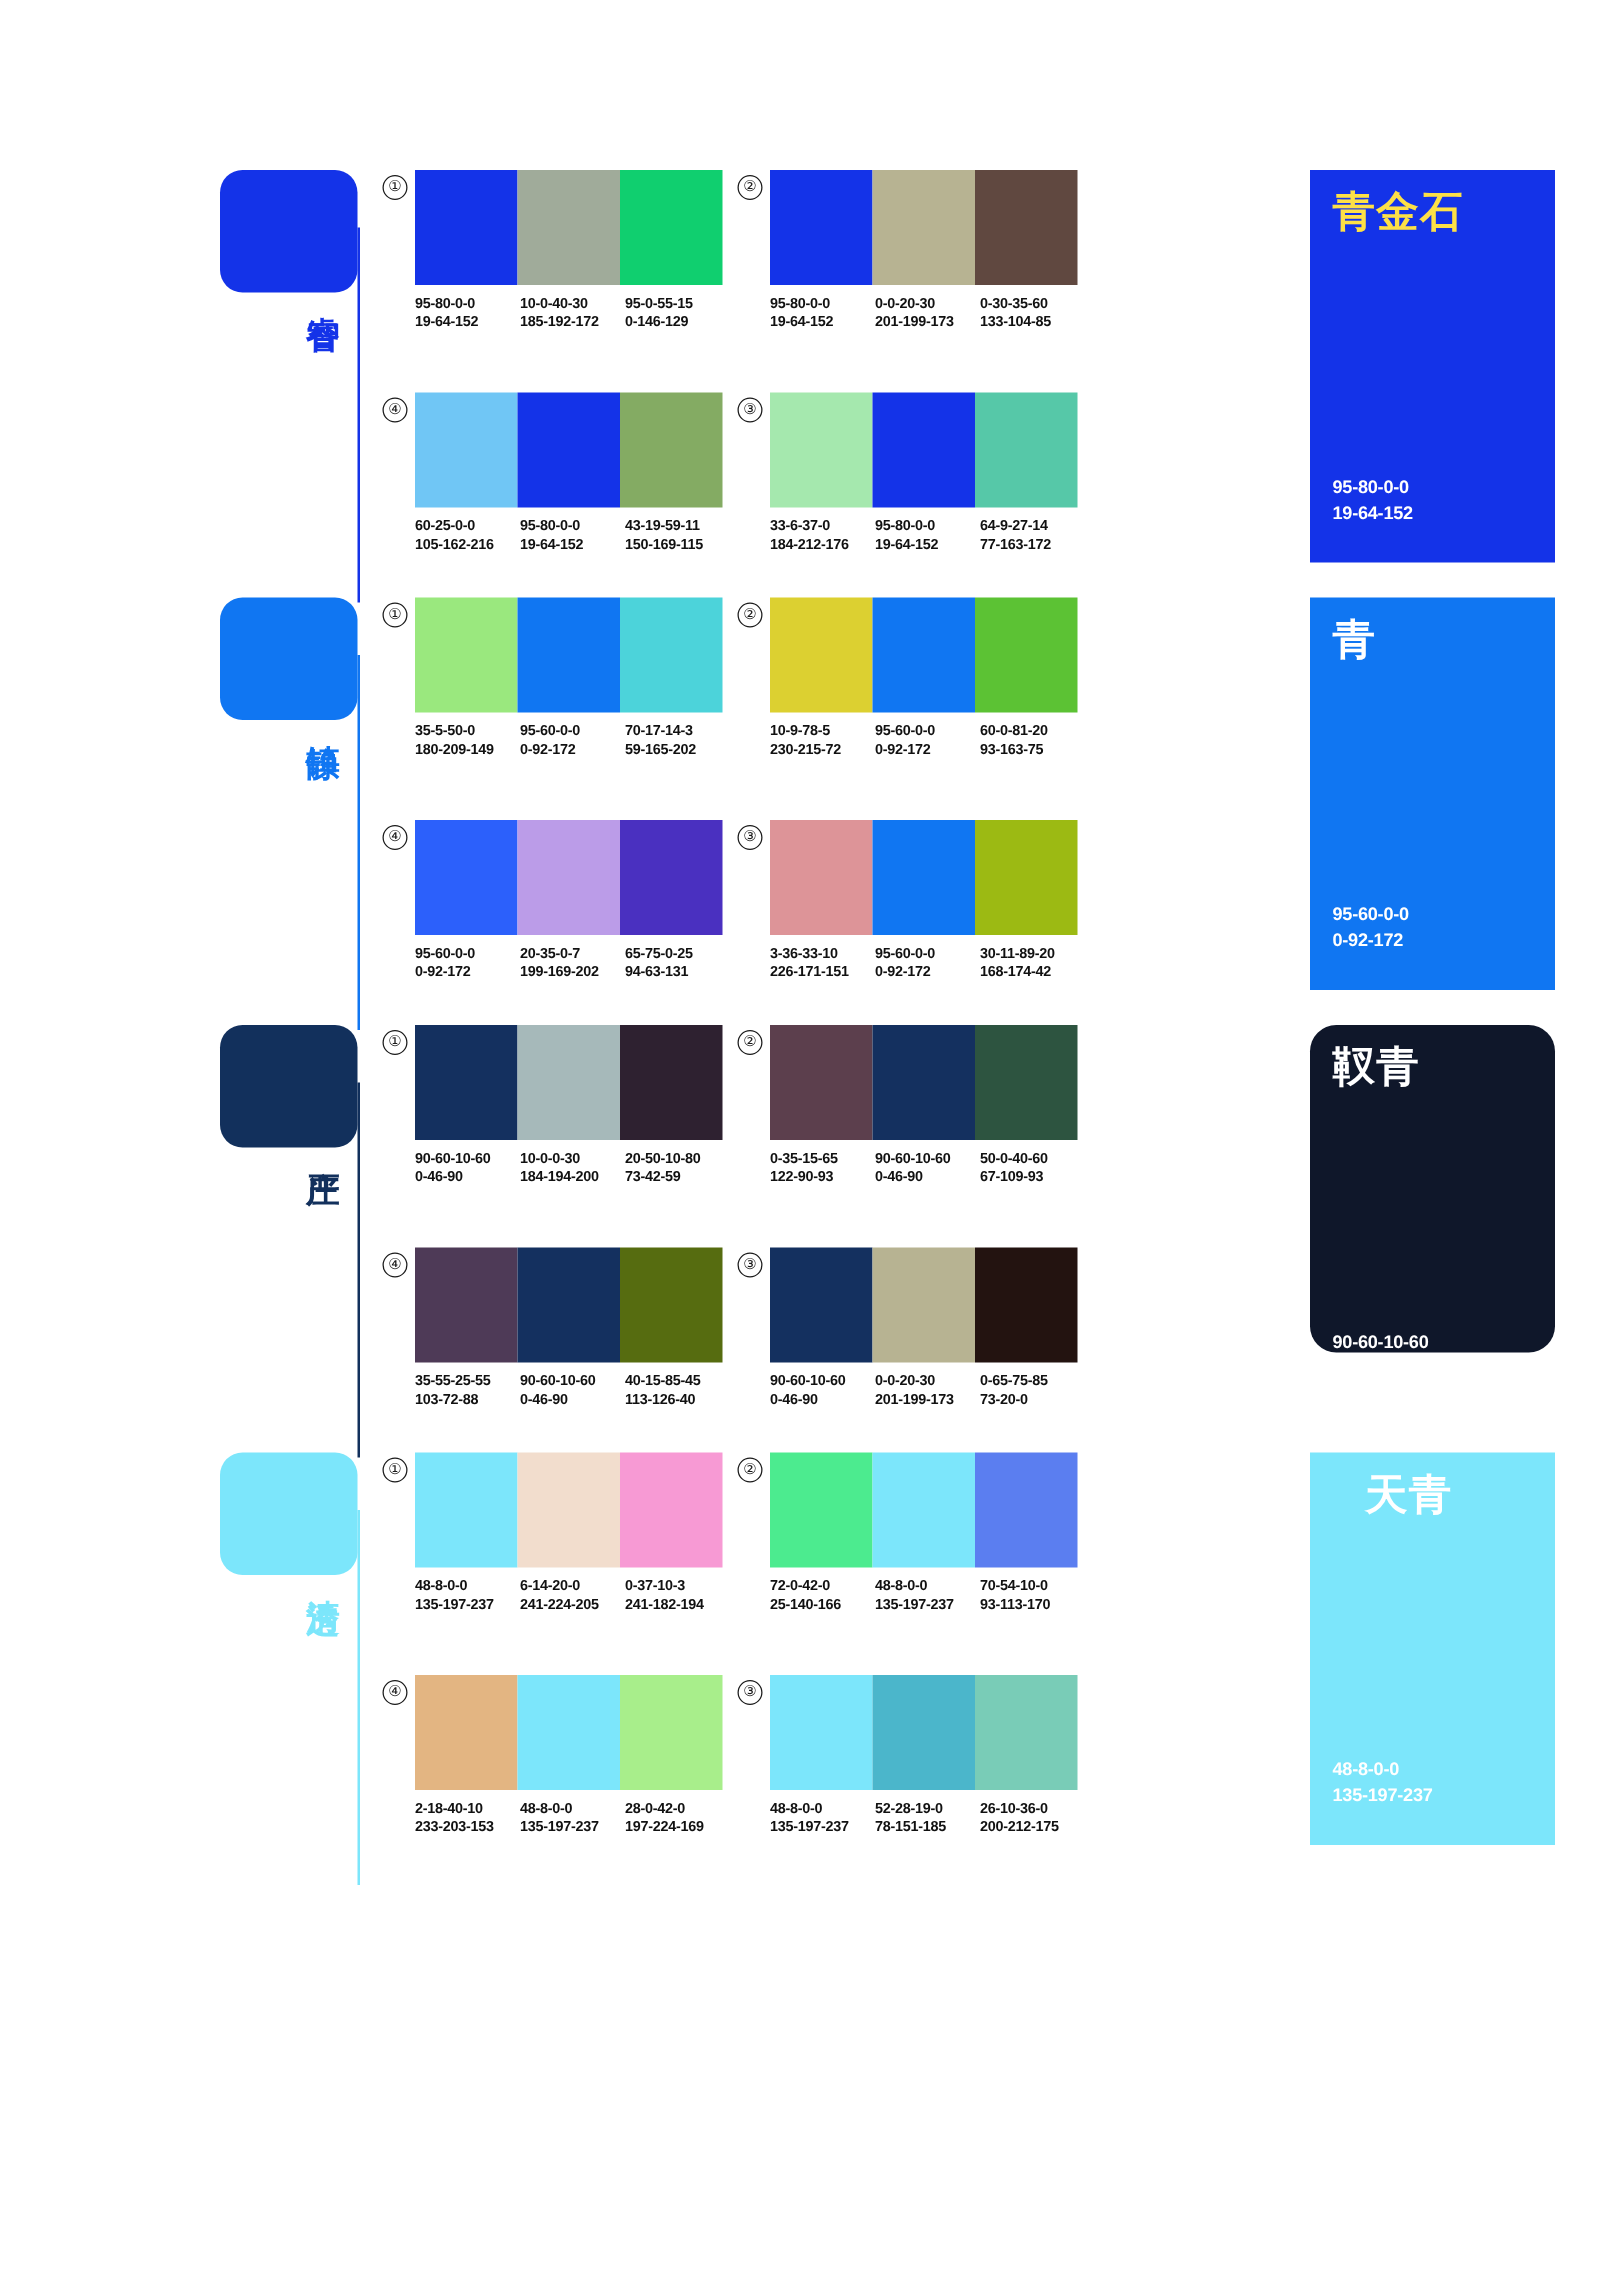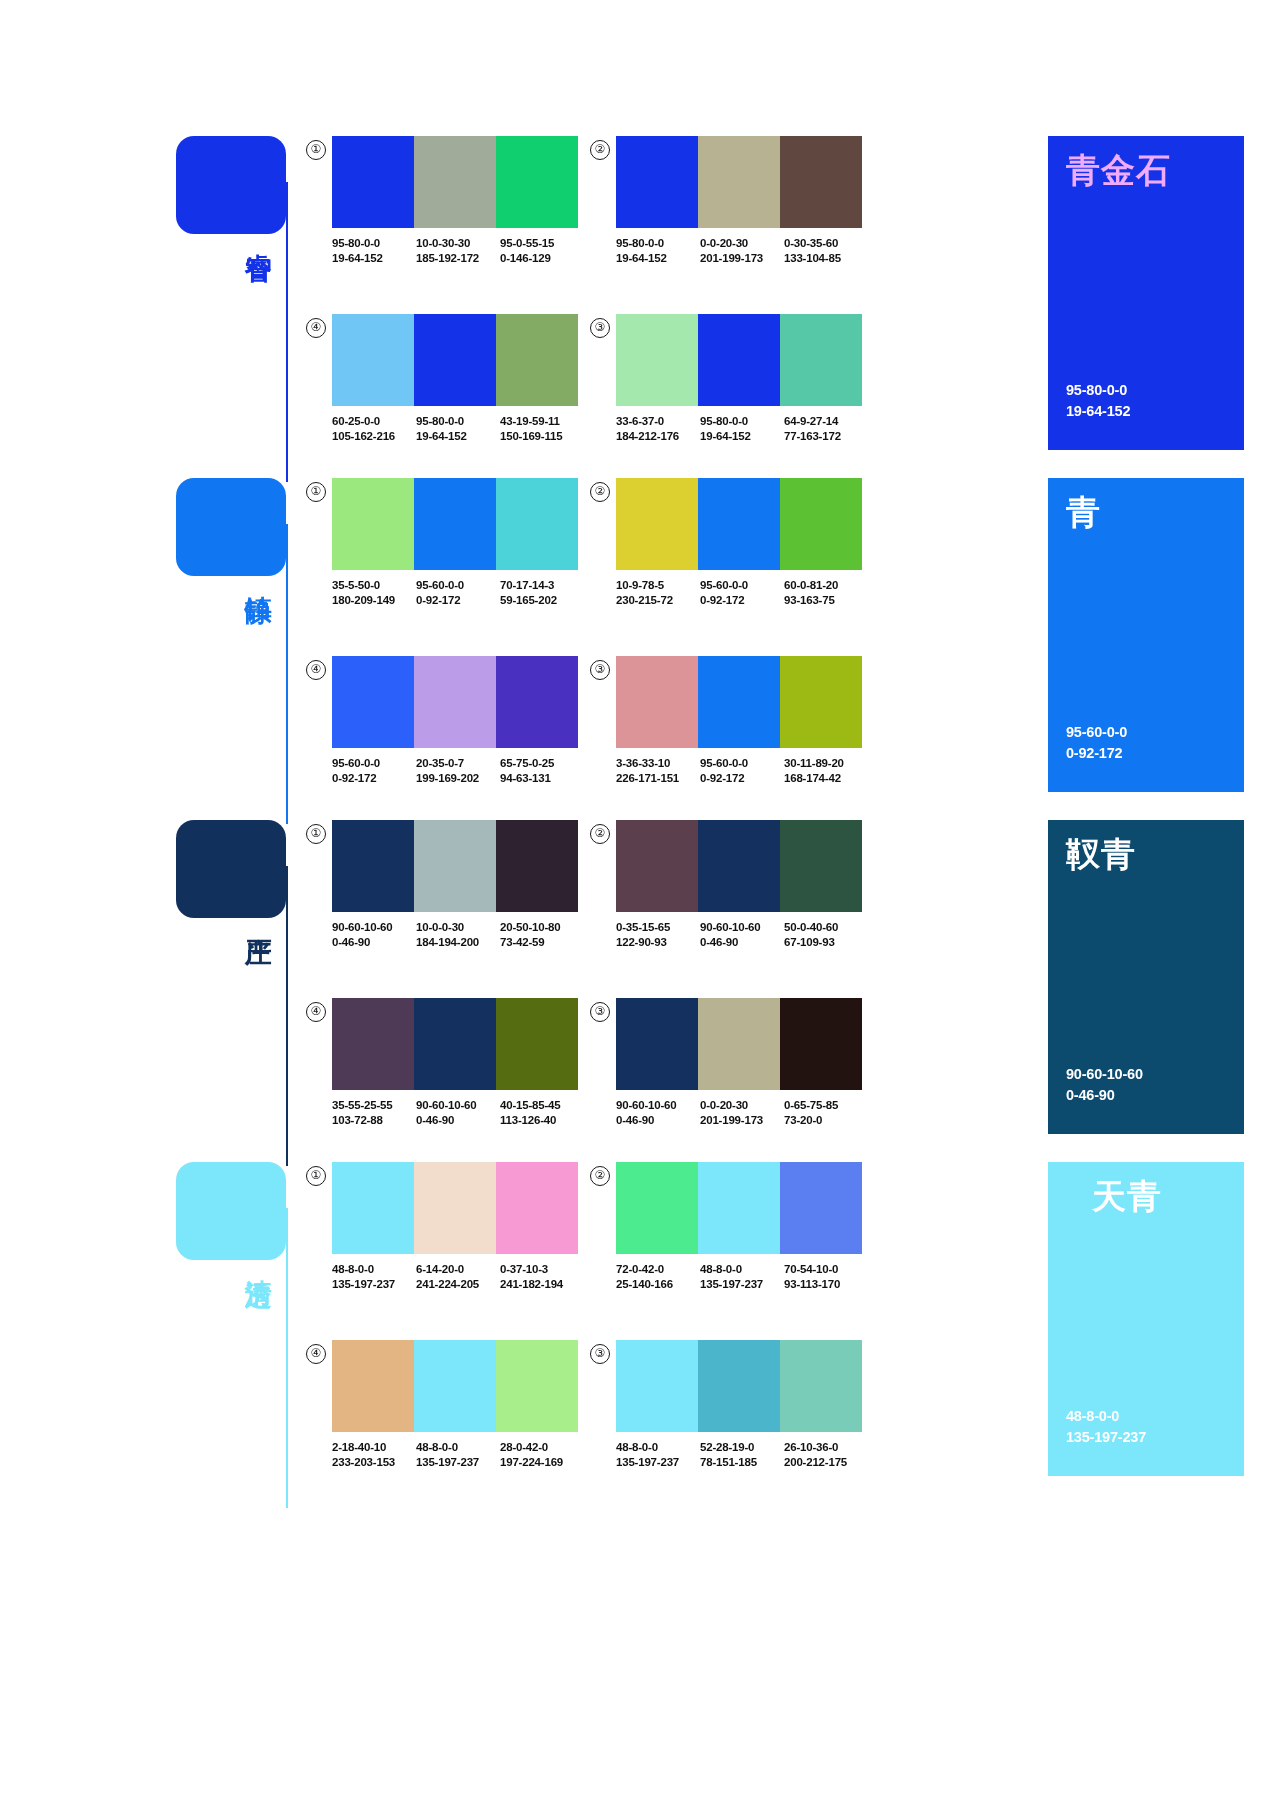--- a/index.html
+++ b/index.html
@@ -70,21 +70,21 @@
             <div class="sw" style="background: rgb(20, 51, 232);"></div>
             <div class="sw" style="background: rgb(160, 171, 154);"></div>
             <div class="sw" style="background: rgb(16, 207, 111);"></div>
           </div>
           <div class="lab-row">
             <div class="lab">
               <span>95-80-0-0</span>
               <span>19-64-152</span>
             </div>
             <div class="lab">
-              <span>10-0-30-30</span>
+              <span>10-0-40-30</span>
               <span>185-192-172</span>
             </div>
             <div class="lab">
               <span>95-0-55-15</span>
               <span>0-146-129</span>
             </div>
           </div>
         </div>
         <div class="grp" style="left: 590px; top: 0px;">
           <div class="grp-num">②</div>
@@ -146,21 +146,21 @@
               <span>95-80-0-0</span>
               <span>19-64-152</span>
             </div>
             <div class="lab">
               <span>64-9-27-14</span>
               <span>77-163-172</span>
             </div>
           </div>
         </div>
         <div class="feature" style="top: 0px; height: 314px; background: rgb(20, 51, 232);">
-          <div class="feature-title" style="color: #f0abfc; text-align: right;">青金石</div>
+          <div class="feature-title" style="color: #fde047; text-align: right;">青金石</div>
           <div class="feature-codes" style="color: rgb(255, 255, 255); top: 244px;">
             <span>95-80-0-0</span>
             <span>19-64-152</span>
           </div>
         </div>
       </div>
     </div>
     <div class="band" style="top: 478px; height: 342px;">
       <div class="band-inner">
         <div class="key-chip" style="background: rgb(16, 118, 242);"></div>
@@ -349,21 +349,21 @@
             <div class="lab">
               <span>0-0-20-30</span>
               <span>201-199-173</span>
             </div>
             <div class="lab">
               <span>0-65-75-85</span>
               <span>73-20-0</span>
             </div>
           </div>
         </div>
-        <div class="feature" style="top: 0px; height: 314px; background: #0c4a6e;">
+        <div class="feature" style="top: 0px; height: 262px; background: #0f172a; border-radius: 21px;">
           <div class="feature-title" style="color: rgb(255, 255, 255);">靫青</div>
           <div class="feature-codes" style="color: rgb(255, 255, 255); top: 244px;">
             <span>90-60-10-60</span>
             <span>0-46-90</span>
           </div>
         </div>
       </div>
     </div>
     <div class="band" style="top: 1162px; height: 342px;">
       <div class="band-inner">

